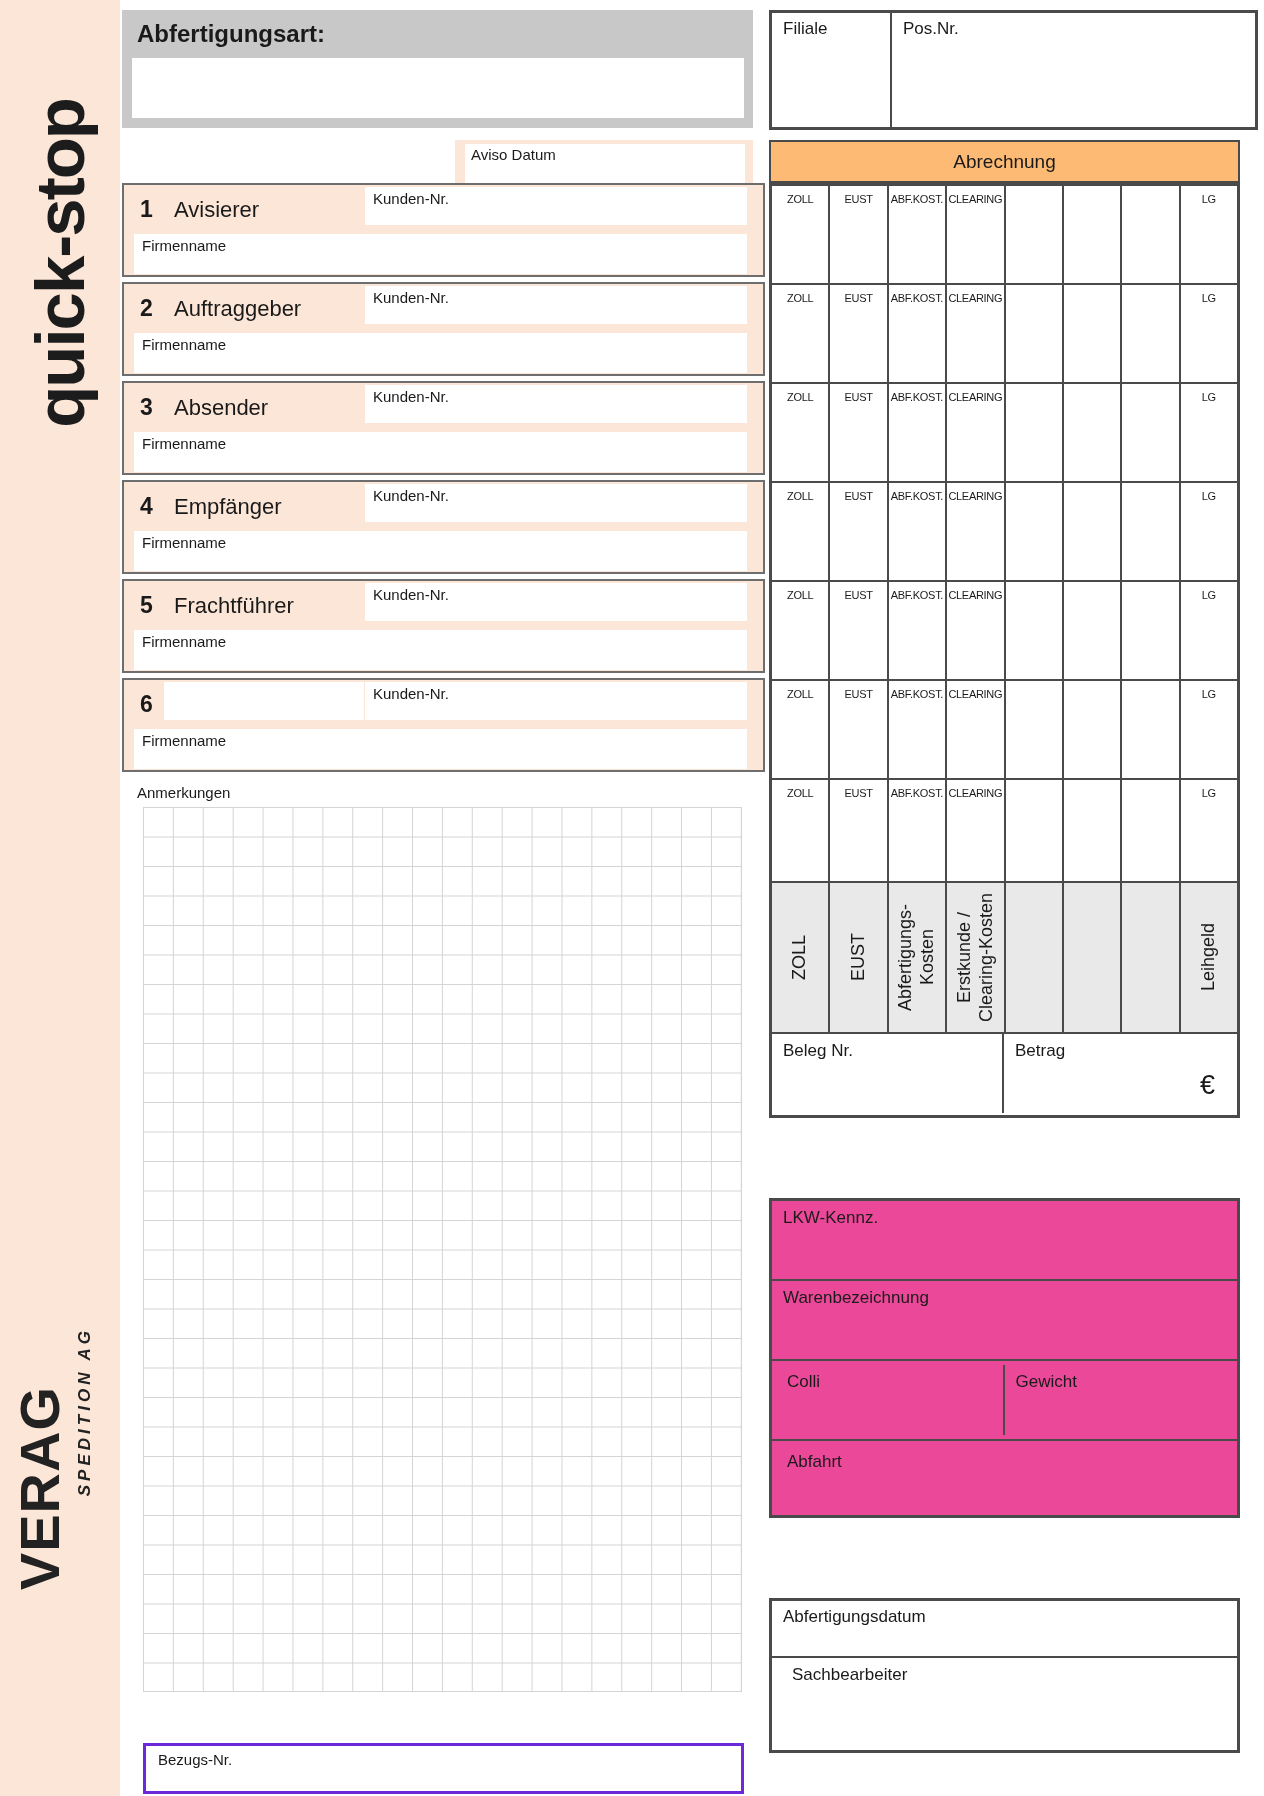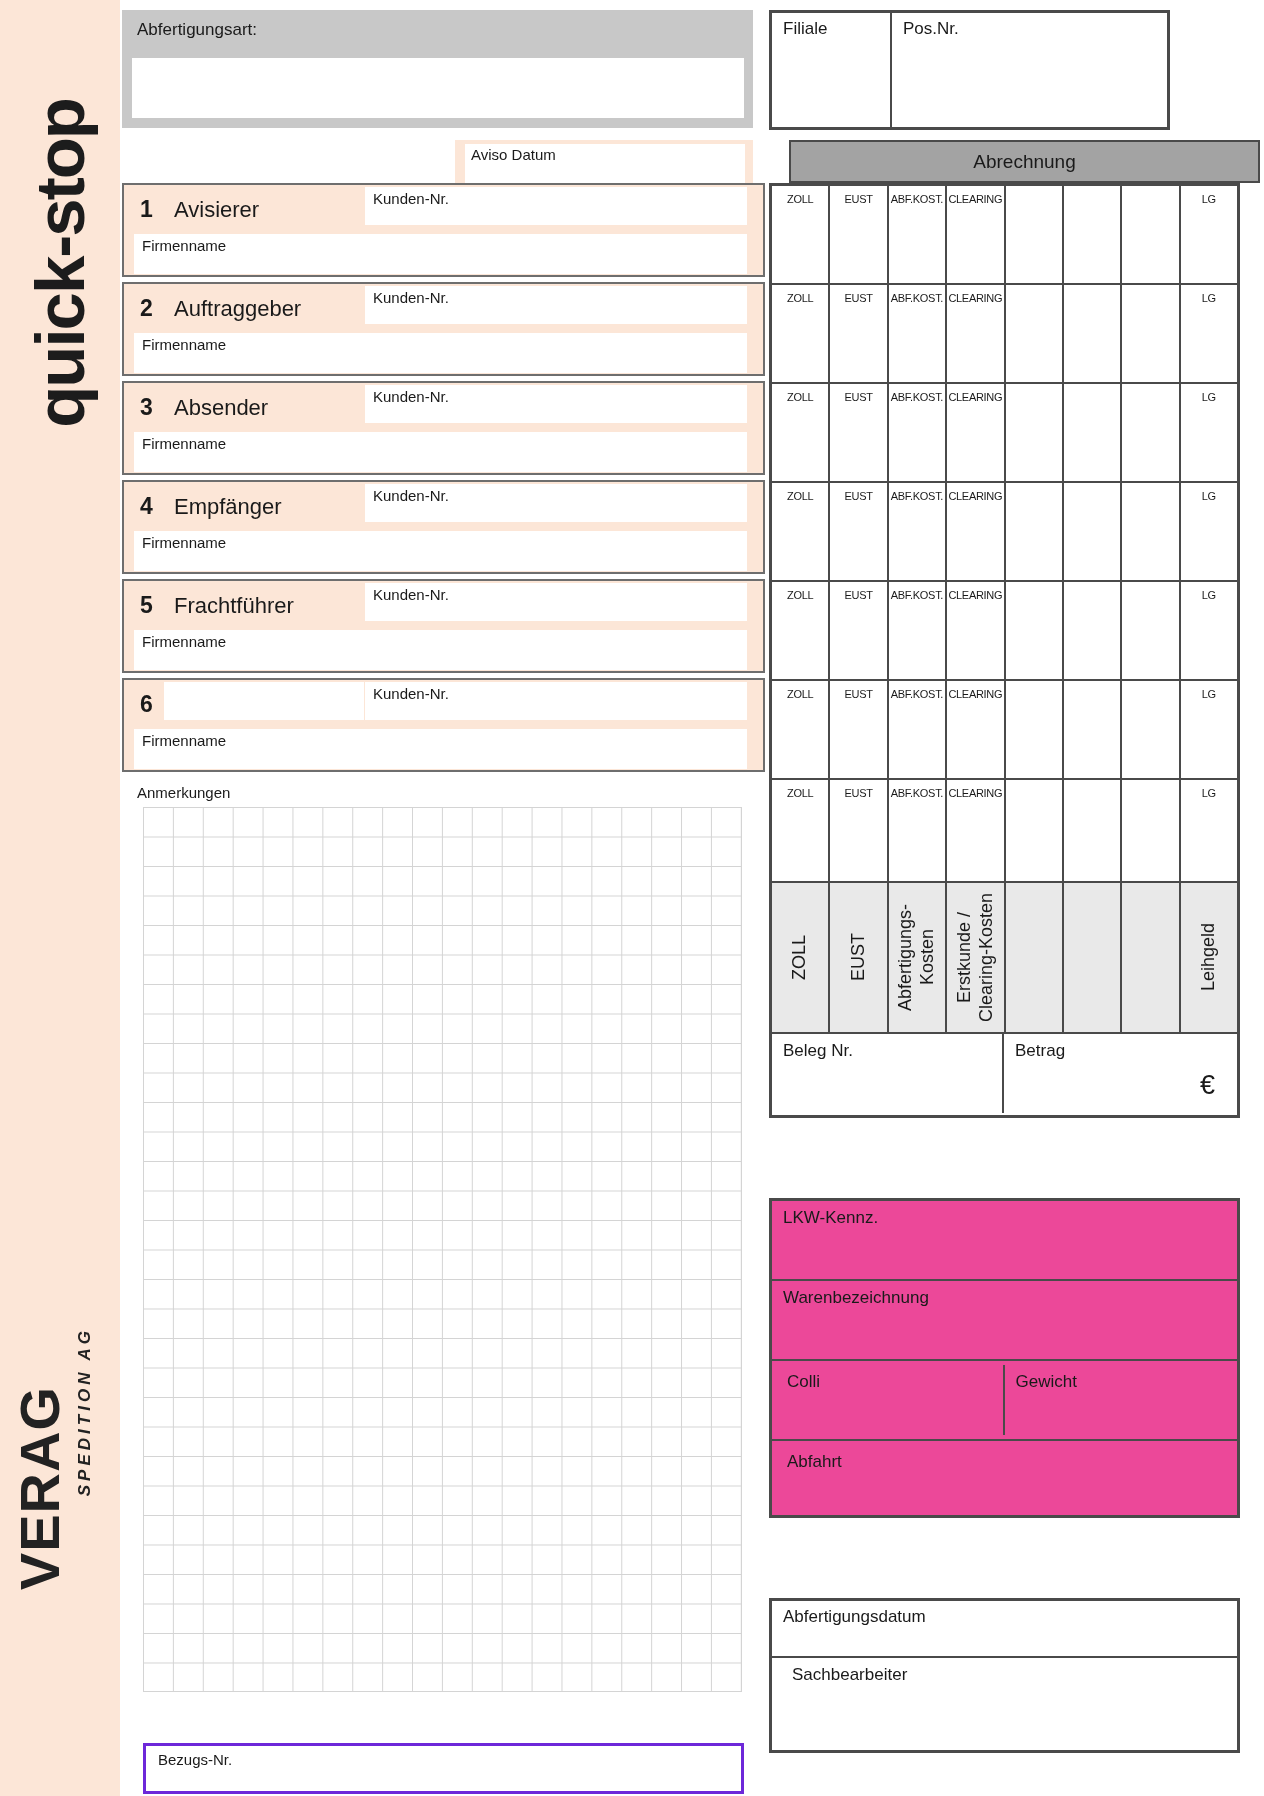--- a/index.html
+++ b/index.html
@@ -13,36 +13,36 @@
   .vert { writing-mode:vertical-rl; transform:rotate(180deg); white-space:pre-line; }
 
   
   #sidebar { left:0; top:0; width:120px; height:1796px; background:#fce6d7; }
   #brand { left:0; top:28px; width:120px; height:470px; font-size:69px; font-weight:bold; letter-spacing:-2px; color:#1c1c1c; }
   #logo-verag { left:2px; top:1352px; width:74px; height:272px; font-size:56px; font-weight:bold; letter-spacing:1px; color:#222; }
   #logo-sped { left:66px; top:1322px; width:38px; height:180px; font-size:17px; font-weight:bold; font-style:italic; letter-spacing:4px; color:#222; }
 
   
   #abf-block { left:122px; top:10px; width:631px; height:118px; background:#c8c8c8; }
-  #abf-label { left:15px; top:10px; font-size:17px; }
+  #abf-label { left:15px; top:10px; font-size:24px;font-weight:bold; }
   #abf-input { left:10px; top:48px; width:612px; height:60px; background:#fff; }
 
   
-  #filiale-box { left:769px; top:10px; width:401px; height:120px; background:#fff; border:3px solid #4a4a4a; }
+  #filiale-box { left:769px; top:10px; width:489px; height:120px; background:#fff; border:3px solid #4a4a4a; }
   #filiale-div { left:118px; top:0; width:2px; height:114px; background:#4a4a4a; }
   .boxlabel { font-size:17px; }
 
   
   #aviso { left:455px; top:140px; width:298px; height:54px; background:#fce6d7; }
   #aviso-inner { left:10px; top:4px; width:280px; height:39px; background:#fff; padding:2px 0 0 6px; }
   .smlabel { font-size:15px; }
 
   
-  #abr-header { left:769px; top:140px; width:471px; height:43px; background:#a3a3a3; border:2px solid #4a4a4a;
-                display:flex; align-items:center; justify-content:center; font-size:19px;margin-left:20px; }
+  #abr-header { left:769px; top:140px; width:471px; height:43px; background:#fdba74; border:2px solid #4a4a4a;
+                display:flex; align-items:center; justify-content:center; font-size:19px; }
   #abr-table { left:769px; top:183px; width:471px; height:935px; border:2px solid #4a4a4a; border-width:3px 3px 3px 3px; }
   .t-row { display:flex; width:100%; }
   .t-cell { flex:1 1 0; border-right:2px solid #4a4a4a; border-bottom:2px solid #4a4a4a; text-align:center; padding-top:3px; }
   .t-cell:last-child { border-right:none; }
   .t-cell .hl { font-size:11px; letter-spacing:-0.3px; }
   .rot-row .t-cell { background:#e9e9e9; }
   .rot-row .t-cell { display:flex; align-items:center; justify-content:center; padding-top:0; }
   .rot-row .vert { font-size:18px; line-height:1.2; text-align:center; }
   .b-row { display:flex; width:100%; }
   .b-cell { border-right:2px solid #4a4a4a; padding:7px 0 0 11px; font-size:17px; position:relative; }

